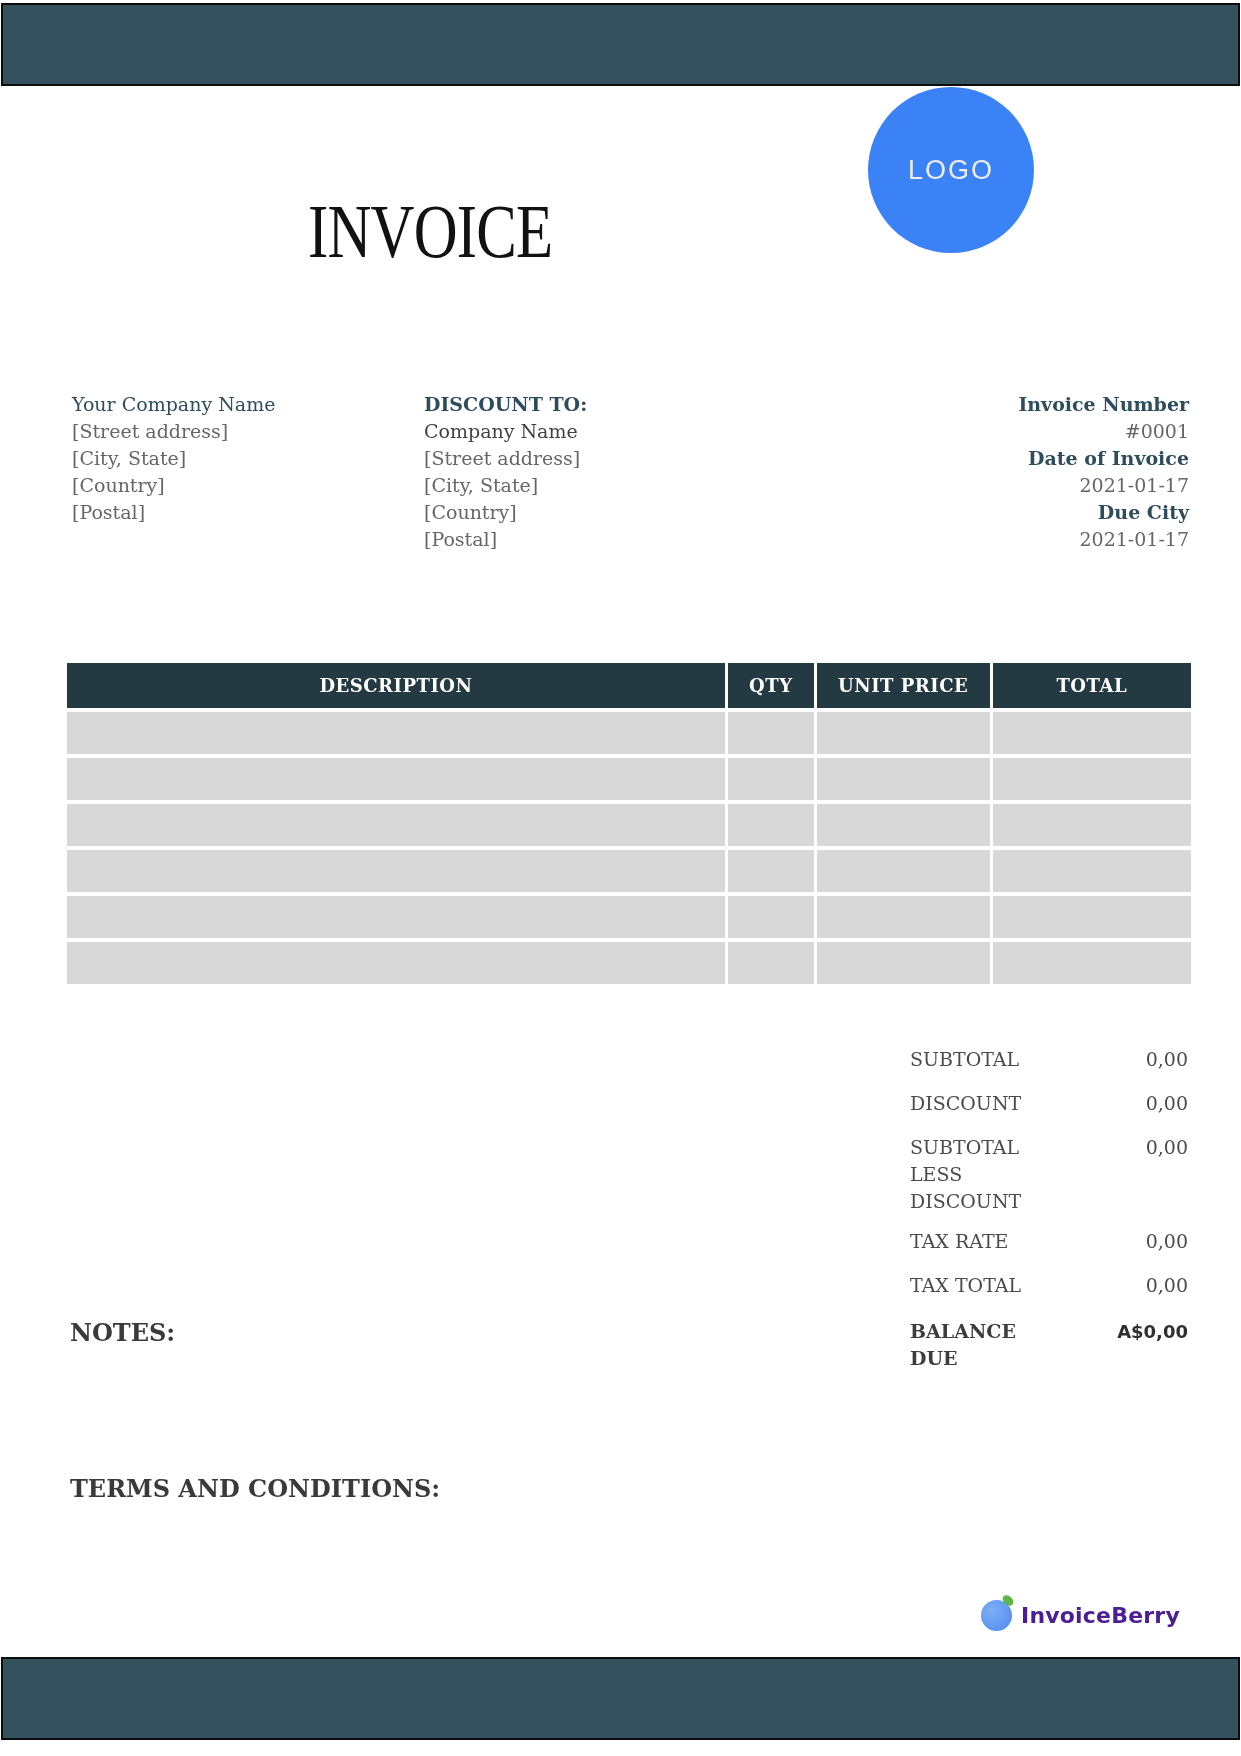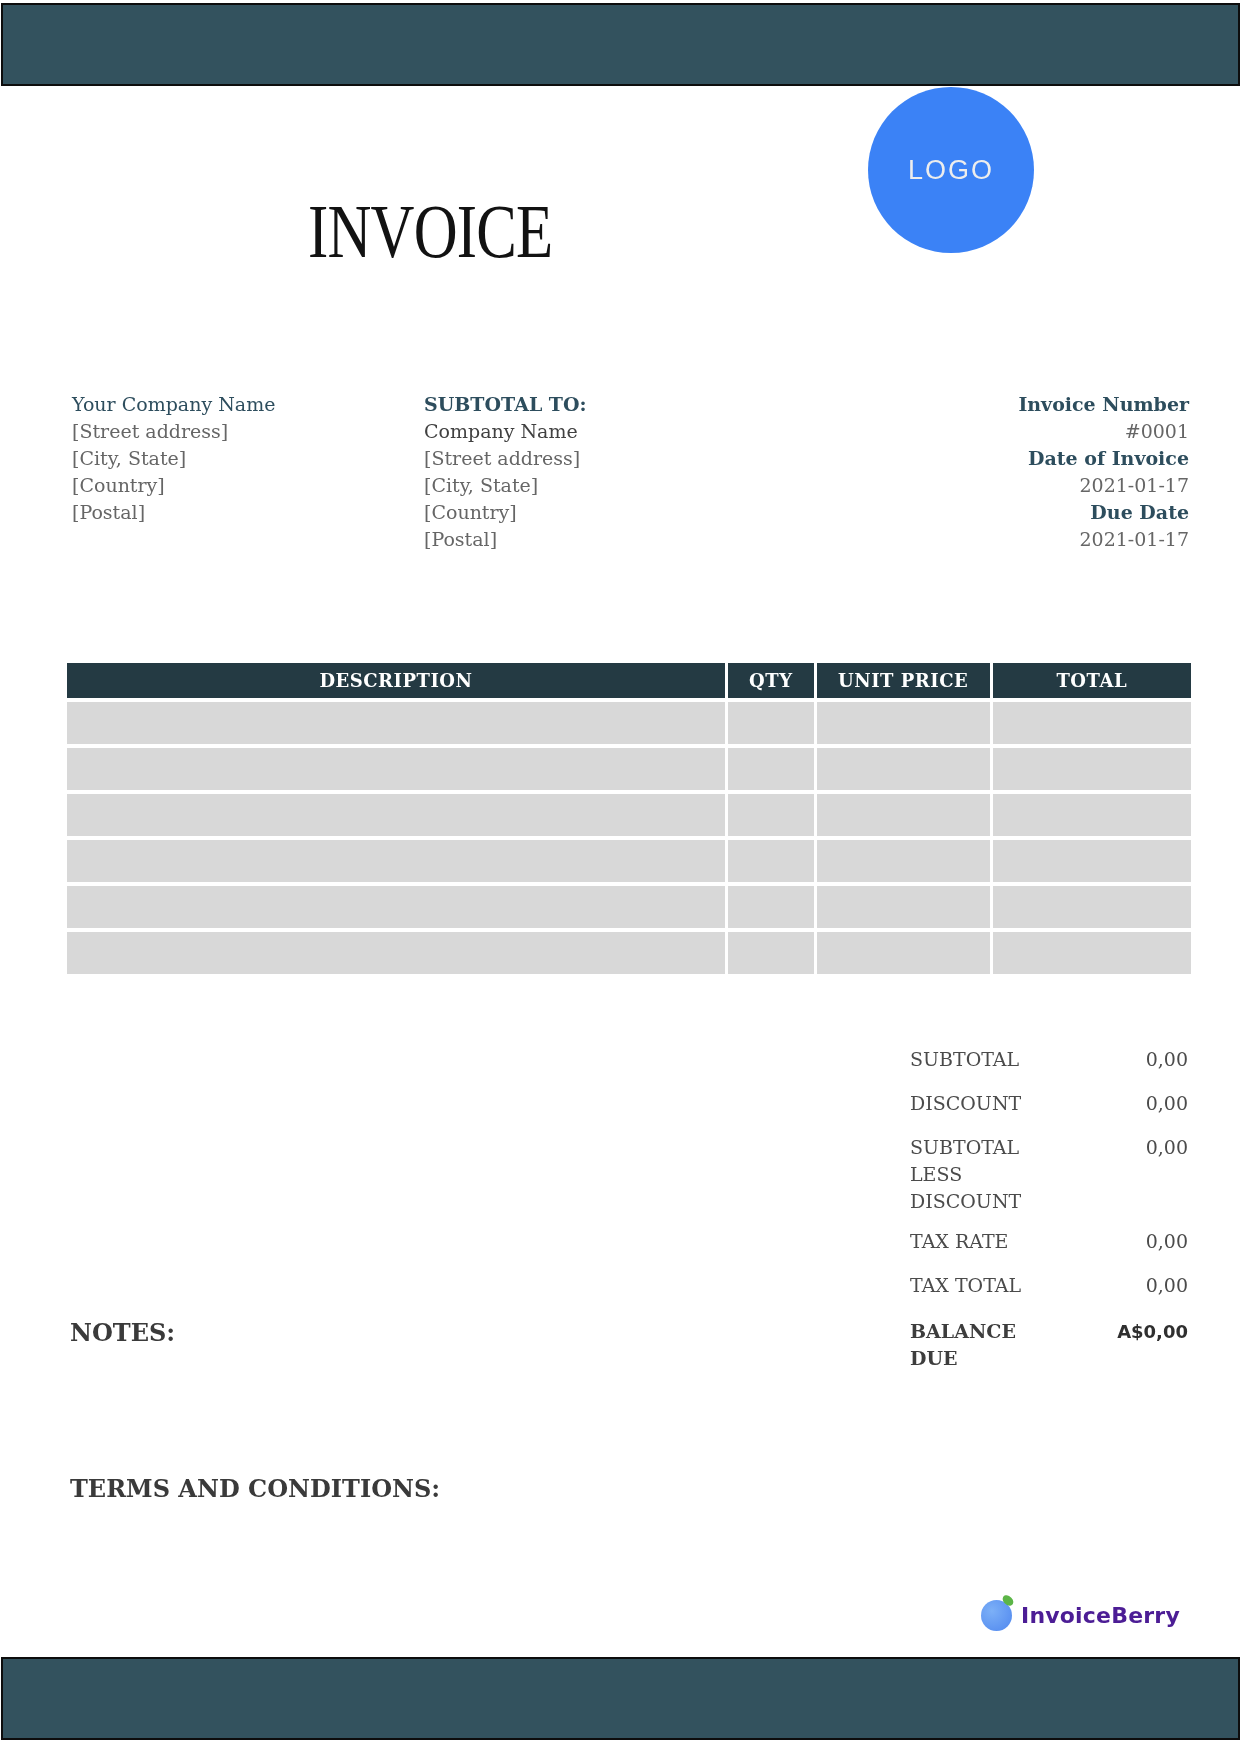--- a/index.html
+++ b/index.html
@@ -29,21 +29,21 @@
   .col.billto{left:424px;}
   .col.meta{right:52px;text-align:right;}
   .teal{color:#2d4d5d;}
   .tealb{color:#2d4d5d;font-weight:bold;}
   .gray{color:#666666;}
   .dark{color:#414141;}
 
   
   table.items{position:absolute;left:64px;top:659px;width:1130px;table-layout:fixed;
               border-collapse:separate;border-spacing:3px 4px;}
-  table.items th{background:#243a43;color:#ffffff;height:35px;font-size:18px;font-weight:bold;
+  table.items th{background:#243a43;color:#ffffff;height:45px;font-size:18px;font-weight:bold;
                  letter-spacing:0.5px;text-align:center;padding:0;}
   table.items td{background:#d8d8d8;height:42px;padding:0;}
 
   
   .srow{position:absolute;left:910px;width:278px;display:flex;font-size:19px;line-height:27px;
         color:#4b4b4b;}
   .slabel{width:130px;}
   .svalue{flex:1;text-align:right;}
   .srow.bold .slabel{font-weight:bold;color:#3d3d3d;}
   .srow.bold .svalue{font-family:"DejaVu Sans",sans-serif;font-weight:bold;font-size:18px;
@@ -79,34 +79,34 @@
 
   <div class="col company">
     <div class="teal">Your Company Name</div>
     <div class="gray">[Street address]</div>
     <div class="gray">[City, State]</div>
     <div class="gray">[Country]</div>
     <div class="gray">[Postal]</div>
   </div>
 
   <div class="col billto">
-    <div class="tealb">SUBTOTAL TO:</div>
+    <div class="tealb">DISCOUNT TO:</div>
     <div class="dark">Company Name</div>
     <div class="gray">[Street address]</div>
     <div class="gray">[City, State]</div>
     <div class="gray">[Country]</div>
     <div class="gray">[Postal]</div>
   </div>
 
   <div class="col meta">
     <div class="tealb">Invoice Number</div>
     <div class="gray">#0001</div>
     <div class="tealb">Date of Invoice</div>
     <div class="gray">2021-01-17</div>
-    <div class="tealb">Due Date</div>
+    <div class="tealb">Due City</div>
     <div class="gray">2021-01-17</div>
   </div>
 
   <table class="items">
     <colgroup>
       <col style="width:59%">
       <col style="width:7.7%">
       <col style="width:15.5%">
       <col style="width:17.8%">
     </colgroup>

